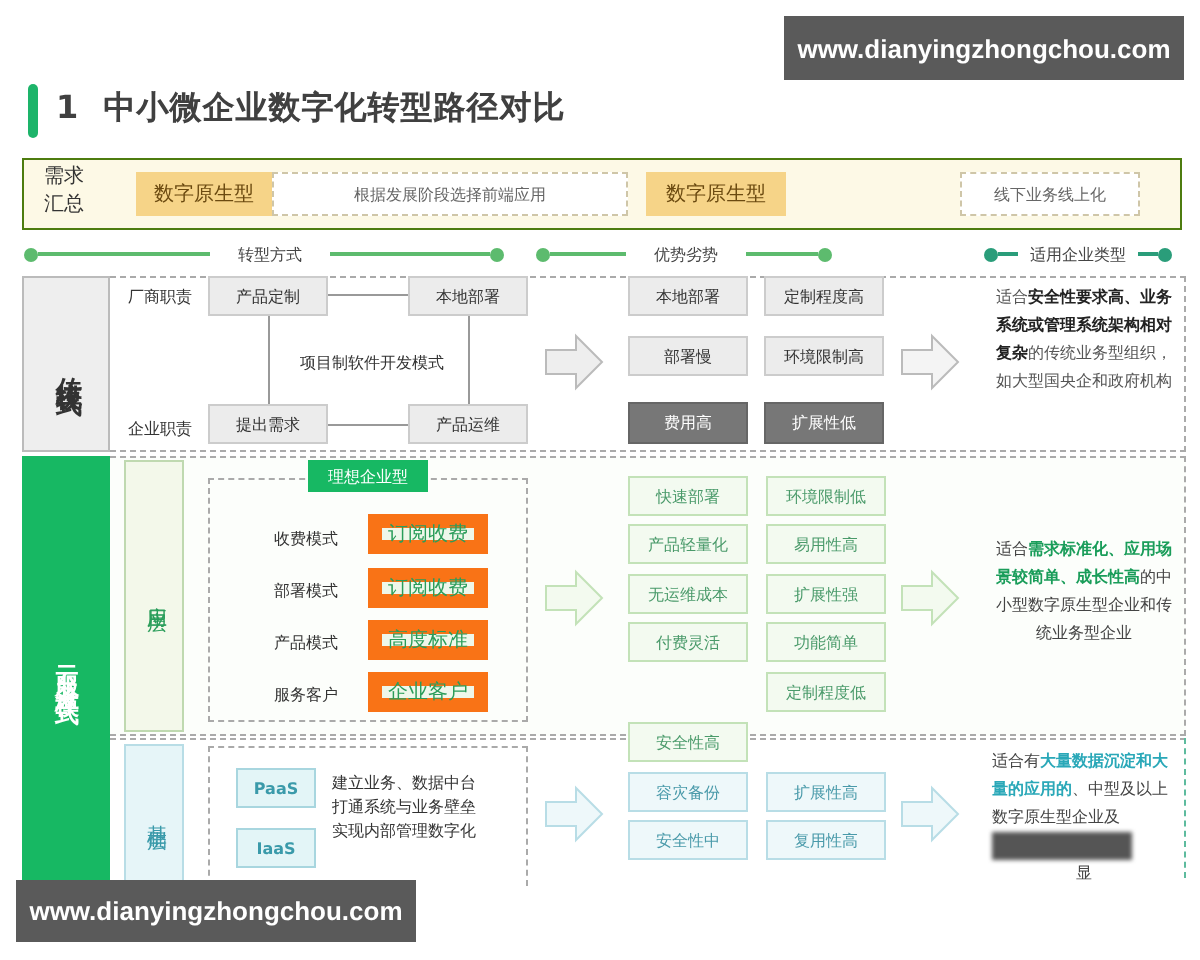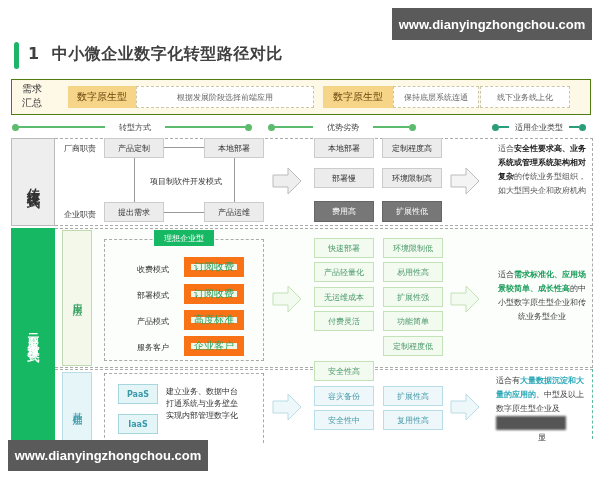--- a/index.html
+++ b/index.html
@@ -74,21 +74,20 @@
 <div class="title-bar"></div>
 <div class="page-title">
   <span>1</span>&nbsp;&nbsp;<span>中小微企业数字化转型路径对比</span>
 </div>
 
 <div class="needs">
   <div class="needs-label">需求汇总</div>
   <div class="tag-orange" style="left:56px;top:6px;width:68px;">数字原生型</div>
   <div class="tag-desc" style="left:124px;top:6px;width:178px;text-align:center;">根据发展阶段选择前端应用</div>
   <div class="tag-orange" style="left:311px;top:6px;width:70px;">数字原生型</div>
-  <div class="tag-desc" style="left:381px;top:6px;width:86px;">保持底层系统连通</div>
   <div class="tag-desc" style="left:468px;top:6px;width:90px;">线下业务线上化</div>
 </div>
 
 <div class="sec-header" style="left:12px;">
   <div class="dot"></div>
   <div class="line" style="width:86px;"></div>
   <span class="sec-label">转型方式</span>
   <div class="line" style="width:80px;"></div>
   <div class="dot"></div>
 </div>

